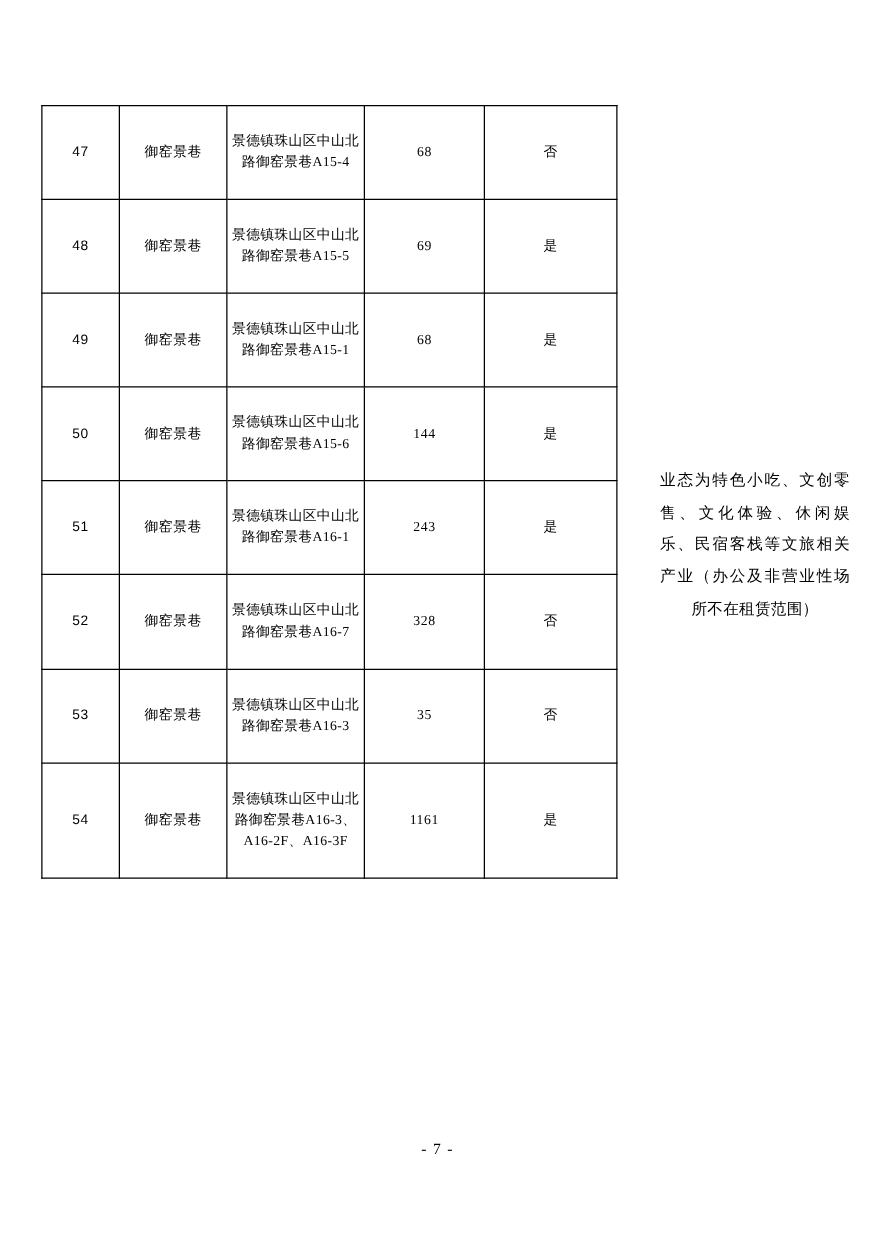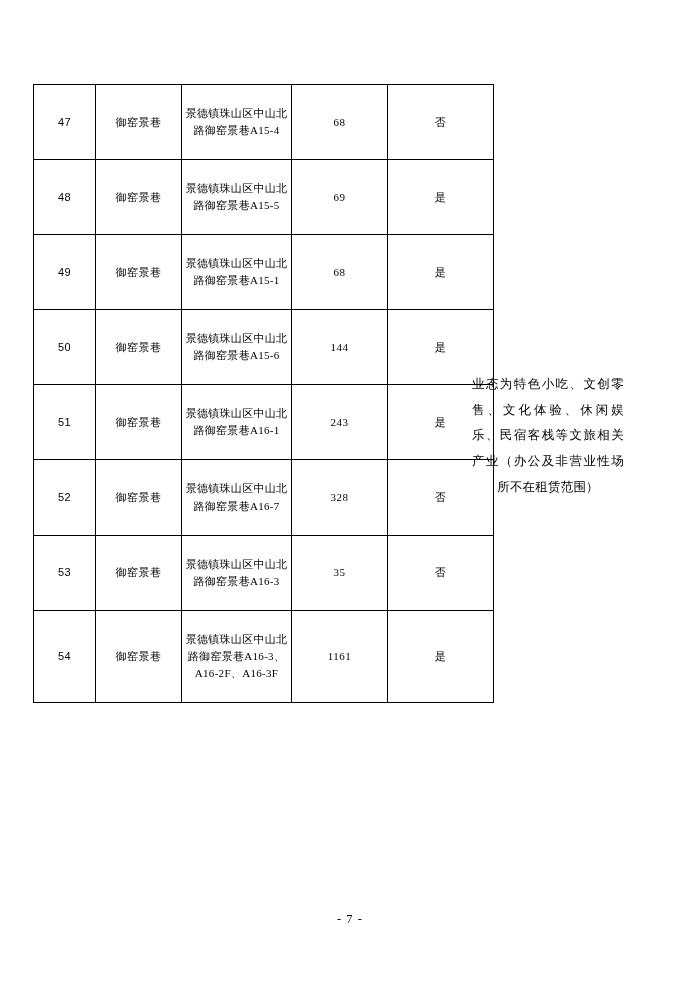--- a/index.html
+++ b/index.html
@@ -61,21 +61,21 @@
   }
   td.area {
     letter-spacing: 0.5px;
     margin-top: 44px;
   }
   td.yesno {
     letter-spacing: 0.5px;
   }
   .note {
     position: absolute;
-    left: 472px;
+    left: 528px;
     top: 372px;
     width: 152px;
     font-size: 12.5px;
     line-height: 2.05;
     text-align: justify;
     text-align-last: center;
     letter-spacing: 0.2px;
   }
   .footer {
     position: absolute;

